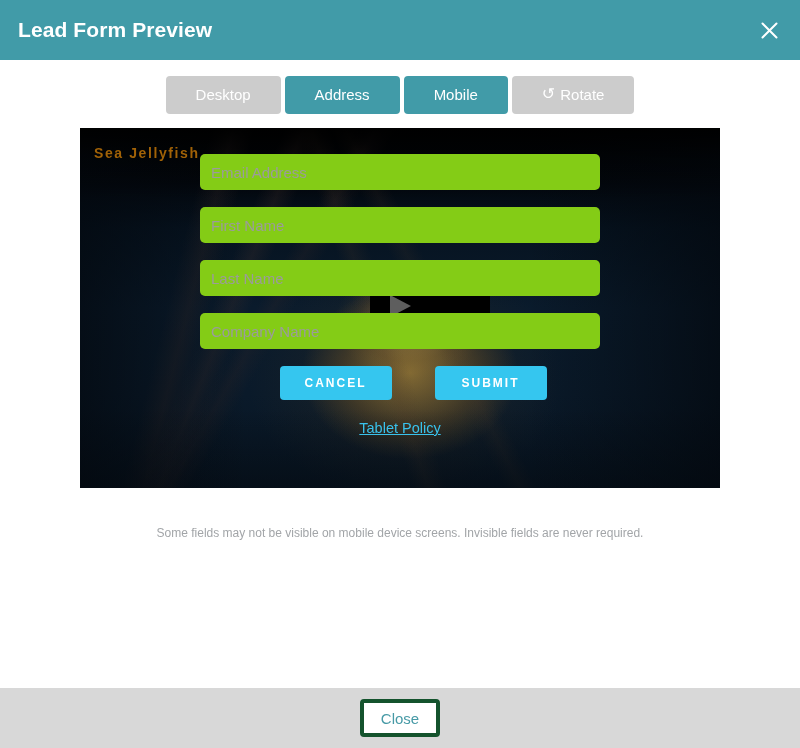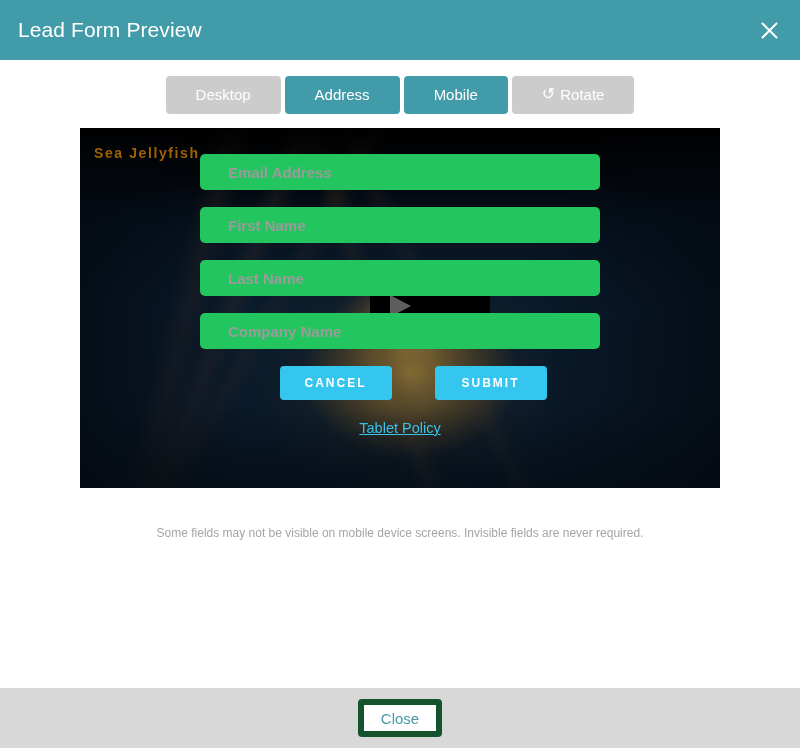--- a/index.html
+++ b/index.html
@@ -19,21 +19,21 @@
   
   .modal-header {
     position: absolute; top: 0; left: 0;
     width: 800px; height: 60px;
     background: #419ba8;
     display: flex; align-items: center;
   }
   .modal-title {
     color: #ffffff;
     font-size: 21px;
-    font-weight: 400;
+    font-weight: 700;
     padding-left: 18px;
     letter-spacing: .1px;
     white-space: nowrap;
   }
   .header-close {
     position: absolute; right: 14px; top: 50%;
     transform: translateY(-50%);
     width: 34px; height: 34px;
     display: flex; align-items: center; justify-content: center;
     cursor: pointer;
@@ -142,31 +142,30 @@
     letter-spacing: 1.6px;
     white-space: nowrap;
   }
   .form-fields {
     position: absolute;
     left: 120px; top: 26px;
     width: 400px;
   }
   .field {
     width: 400px; height: 36px;
-    background: #22c55e;
+    background: #84cc16;
     border: none;
     border-radius: 5px;
     margin-bottom: 17px;
-    padding: 0 28px;
+    padding: 0 11px;
     font-family: "Liberation Sans", sans-serif;
     font-size: 15px;
     color: #333333;
     display: block;
     outline: none;
-    font-weight: bold;
   }
   .field::placeholder { color: #9b9b9b; opacity: 1; }
   .form-actions {
     display: flex; justify-content: center; gap: 17px;
     margin-top: 5px;
   }
   .form-btn {
     height: 34px;
     min-width: 112px;
     padding: 0 20px;
@@ -211,21 +210,21 @@
     left: 0; top: 688px;
     width: 800px; height: 60px;
     background: #d8d8d8;
     display: flex; align-items: center; justify-content: center;
   }
   .close-btn {
     height: 38px;
     min-width: 64px;
     padding: 0 17px;
     background: #ffffff;
-    border: 6px solid #14532d;
+    border: 4px solid #14532d;
     border-radius: 4px;
     color: #479aa6;
     font-family: "Liberation Sans", sans-serif;
     font-size: 15px;
     cursor: pointer;
     white-space: nowrap;
   }
 </style>
 </head>
 <body>

